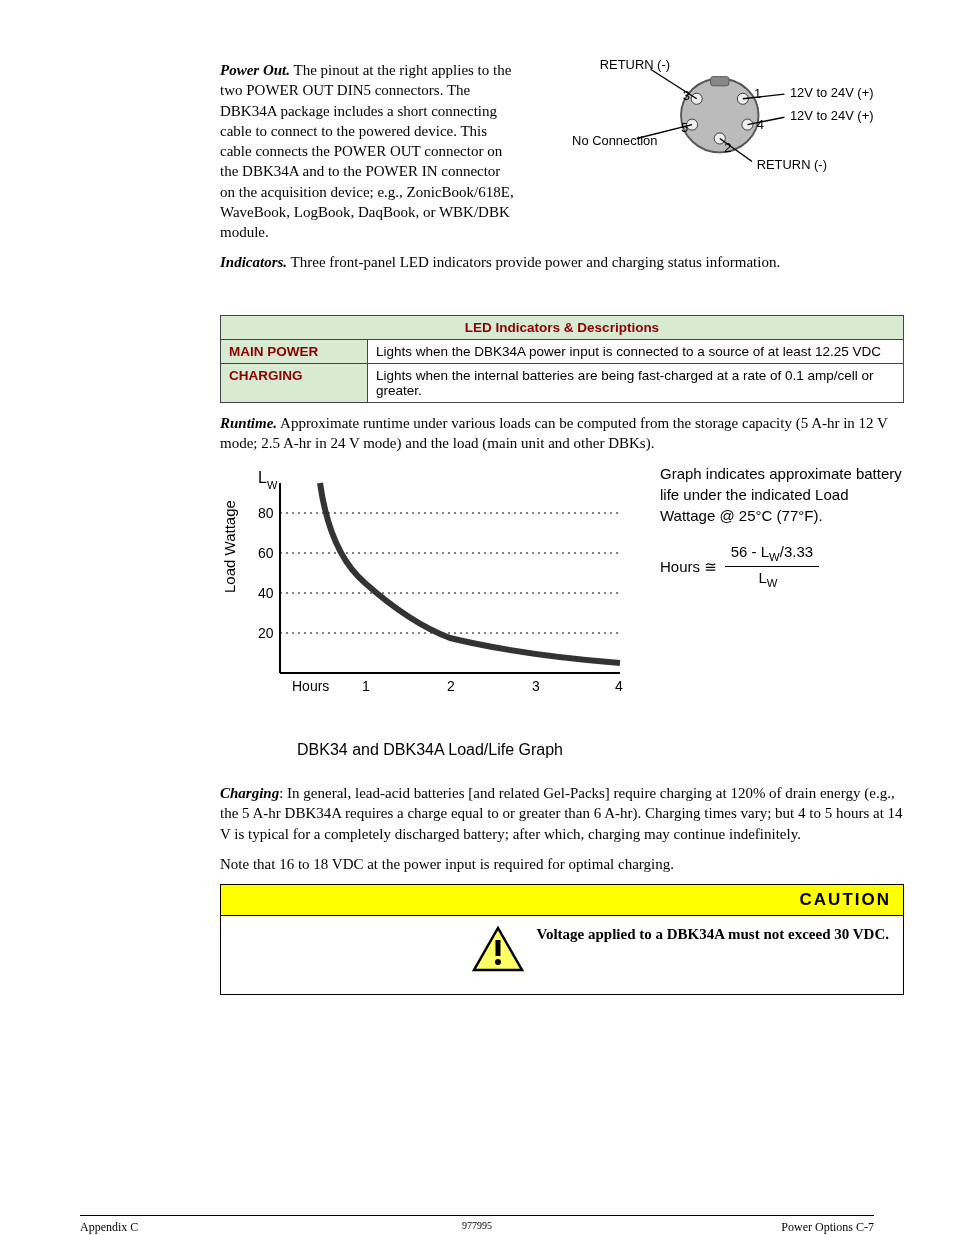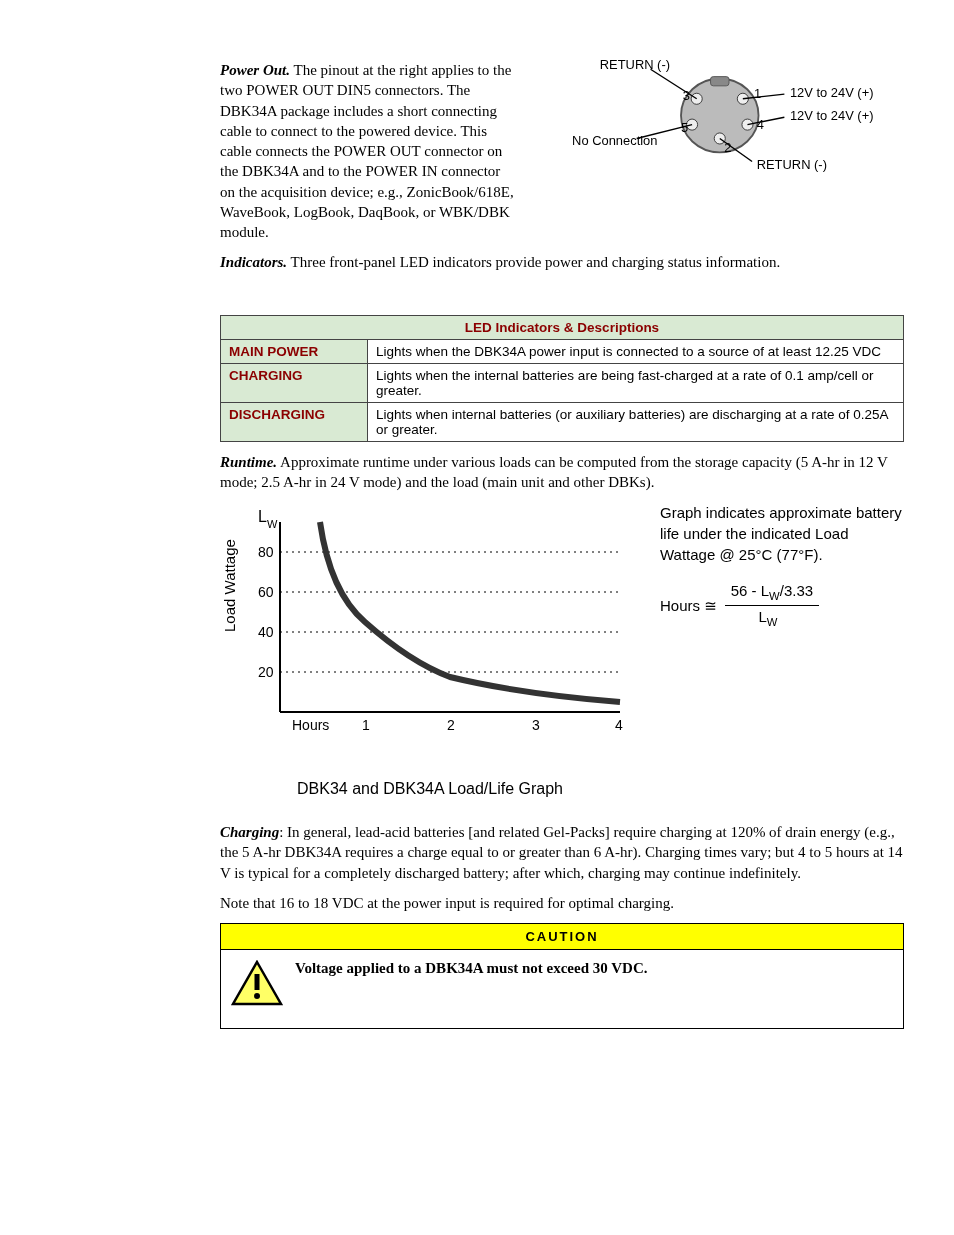--- a/index.html
+++ b/index.html
@@ -31,22 +31,22 @@
   .graph-box { width: 420px; }
   .graph-svg { width: 420px; height: 250px; font-family: Arial, Helvetica, sans-serif; }
   .graph-title { font-family: Arial, Helvetica, sans-serif; font-size: 16px; text-align: center; margin-top: 24px; }
   .graph-side { flex: 1; font-family: Arial, Helvetica, sans-serif; font-size: 15px; line-height: 1.4; }
   .eq { margin-top: 15px; display: flex; align-items: center; }
   .frac { display: inline-block; text-align: center; vertical-align: middle; }
   .frac .num { border-bottom: 1px solid #000; padding: 0 6px; margin-left: 8px; }
   .frac .den { padding: 0 6px; }
 
   .caution-box { border: 1.5px solid #000; margin-top: 8px; }
-  .caution-header { background: #ffff00; color: #000; font-family: Arial, Helvetica, sans-serif; font-weight: bold; letter-spacing: 2px; text-align: center; padding: 5px 4px; font-size: 13px; border-bottom: 1.5px solid #000; }
-  .caution-body { display: flex; align-items: flex-start; gap: 12px; padding: 10px 14px 22px 10px; }
+  .caution-header { background: #ffff00; color: #000; font-family: Arial, Helvetica, sans-serif; font-weight: bold; letter-spacing: 2px; text-align: right; padding: 5px 12px; font-size: 17px; border-bottom: 1.5px solid #000; }
+  .caution-body { display: flex; align-items: flex-start; gap: 12px; padding: 10px 14px 22px 10px; justify-content: flex-end; }
   .warn-tri { width: 52px; height: 46px; flex-shrink: 0; }
   .caution-text { font-weight: bold; font-size: 15px; }
 
   .footer { position: relative; border-top: 1px solid #000; margin: 220px 40px 0 40px; padding-top: 4px; font-size: 12px; display: flex; justify-content: space-between; }
   .footer .mid { position: absolute; left: 0; right: 0; text-align: center; font-size: 10px; }
   sub { font-size: 0.75em; }
 </style>
 </head>
 <body>
 
@@ -99,24 +99,20 @@
         <tr>
           <th class="header" colspan="2">LED Indicators &amp; Descriptions</th>
         </tr>
     <tr>
       <td class="label">MAIN POWER</td>
       <td>Lights when the DBK34A power input  is connected to a source of at least 12.25 VDC</td>
     </tr>
     <tr>
       <td class="label">CHARGING</td>
       <td>Lights when the internal batteries are being fast-charged at a rate of 0.1 amp/cell or greater.</td>
-    </tr>
-    <tr>
-      <td class="label">DISCHARGING</td>
-      <td>Lights when internal batteries (or auxiliary batteries) are discharging at a rate of 0.25A or greater.</td>
     </tr>
   </tbody>
     </table>
 
   <div class="para">
     <span class="bi">Runtime.</span>
     <span>Approximate runtime under various loads can be computed from the storage capacity (5 A-hr in 12 V mode; 2.5 A-hr in 24 V mode) and the load (main unit and other DBKs).</span>
   </div>
 
   <div class="graph-row">

